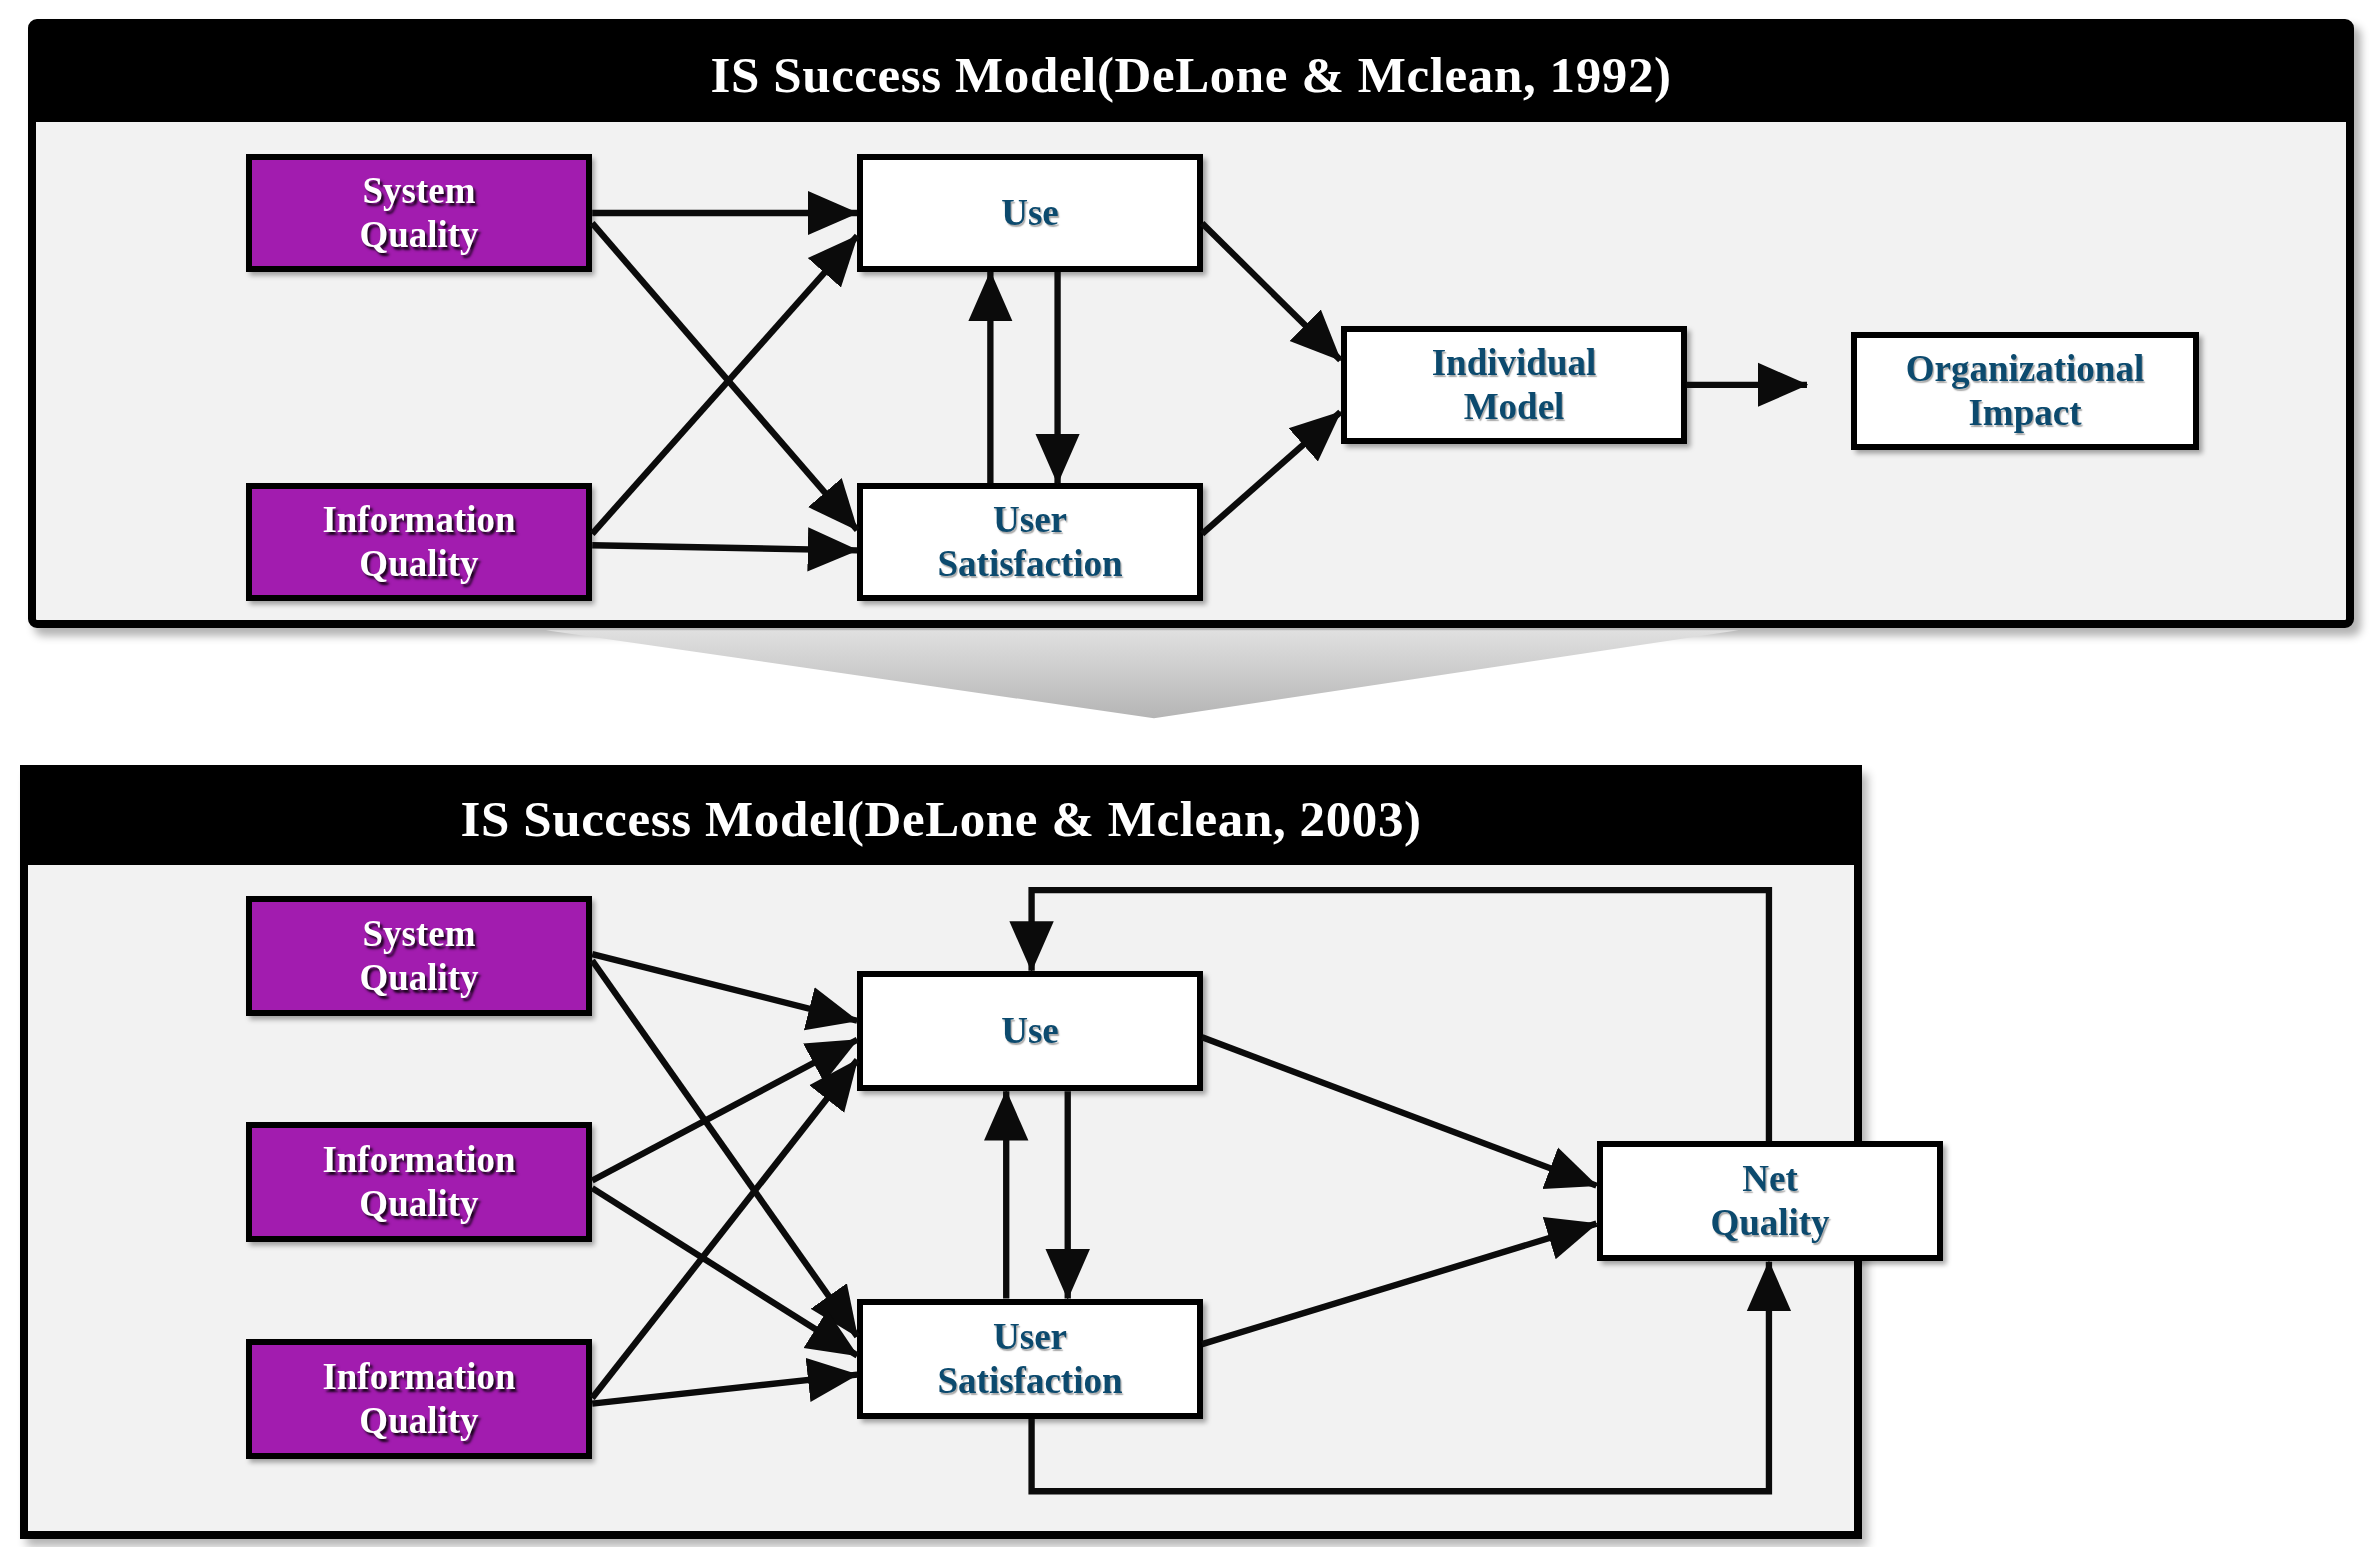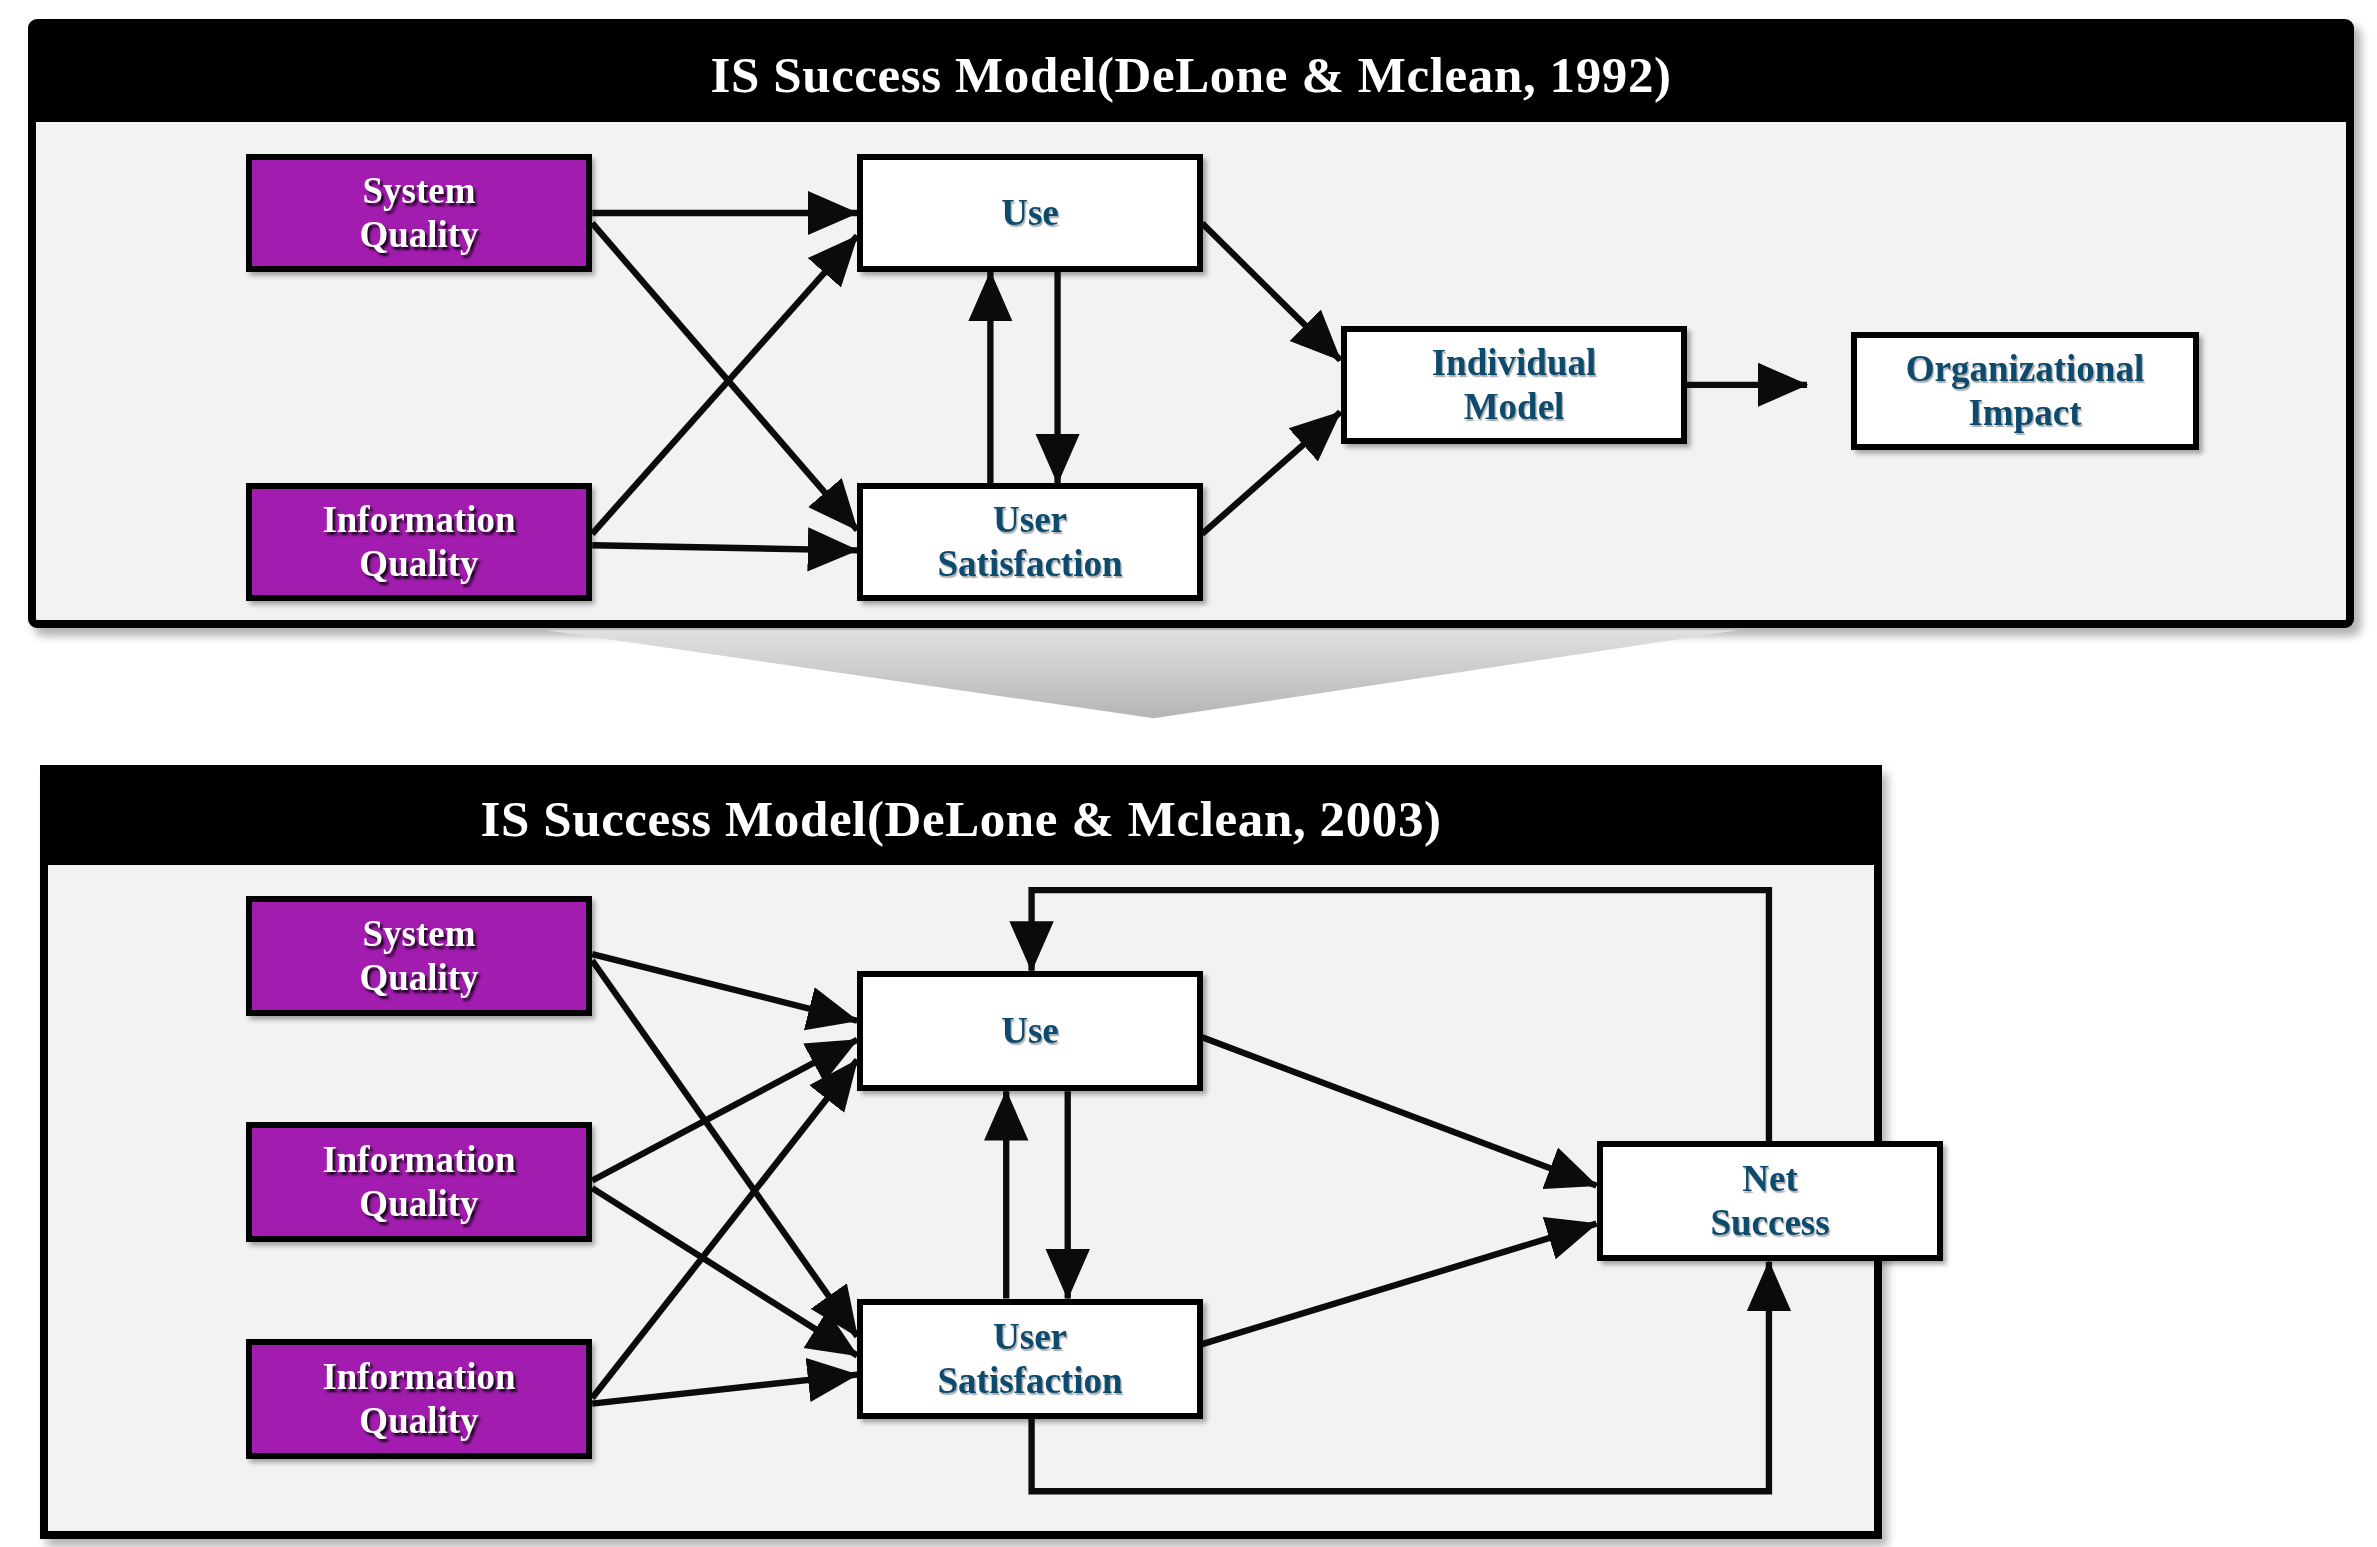--- a/index.html
+++ b/index.html
@@ -89,37 +89,37 @@
   <div class="node node-dark" style="left:246px; top:483px; width:346px; height:118px;">Information
 Quality</div>
   <div class="node node-light" style="left:857px; top:154px; width:346px; height:118px;">Use</div>
   <div class="node node-light" style="left:857px; top:483px; width:346px; height:118px;">User
 Satisfaction</div>
   <div class="node node-light" style="left:1341px; top:326px; width:346px; height:118px;">Individual
 Model</div>
   <div class="node node-light" style="left:1807px; top:332px; width:348px; height:118px;margin-left:44px;">Organizational
 Impact</div>
 
-  <div class="panel" style="left:40px; top:765px; width:1842px; height:774px;">
+  <div class="panel" style="left:20px; top:765px; width:1842px; height:774px;">
     <div class="titlebar" style="height:92px;">
       <span class="title-text">IS Success Model(DeLone &amp; Mclean, 2003)</span>
     </div>
   </div>
 
   <div class="node node-dark" style="left:246px; top:896px; width:346px; height:120px;">System
 Quality</div>
   <div class="node node-dark" style="left:246px; top:1122px; width:346px; height:120px;">Information
 Quality</div>
   <div class="node node-dark" style="left:246px; top:1339px; width:346px; height:120px;">Information
 Quality</div>
   <div class="node node-light" style="left:857px; top:971px; width:346px; height:120px;">Use</div>
   <div class="node node-light" style="left:857px; top:1299px; width:346px; height:120px;">User
 Satisfaction</div>
   <div class="node node-light" style="left:1597px; top:1141px; width:346px; height:120px;">Net
-Success</div>
+Quality</div>
 
   <svg id="arrow-layer" viewBox="0 0 3749 2440">
     <defs>
       <marker id="ah" markerUnits="userSpaceOnUse" markerWidth="90" markerHeight="74" refX="78" refY="37" orient="auto">
         <path d="M0,2 L80,37 L0,72 Z" fill="#0b0b0b"></path>
       </marker>
       <linearGradient id="chevGrad" x1="0" y1="0" x2="0" y2="1">
         <stop offset="0" stop-color="#e0e0e0"></stop>
         <stop offset="1" stop-color="#b5b5b5"></stop>
       </linearGradient>

